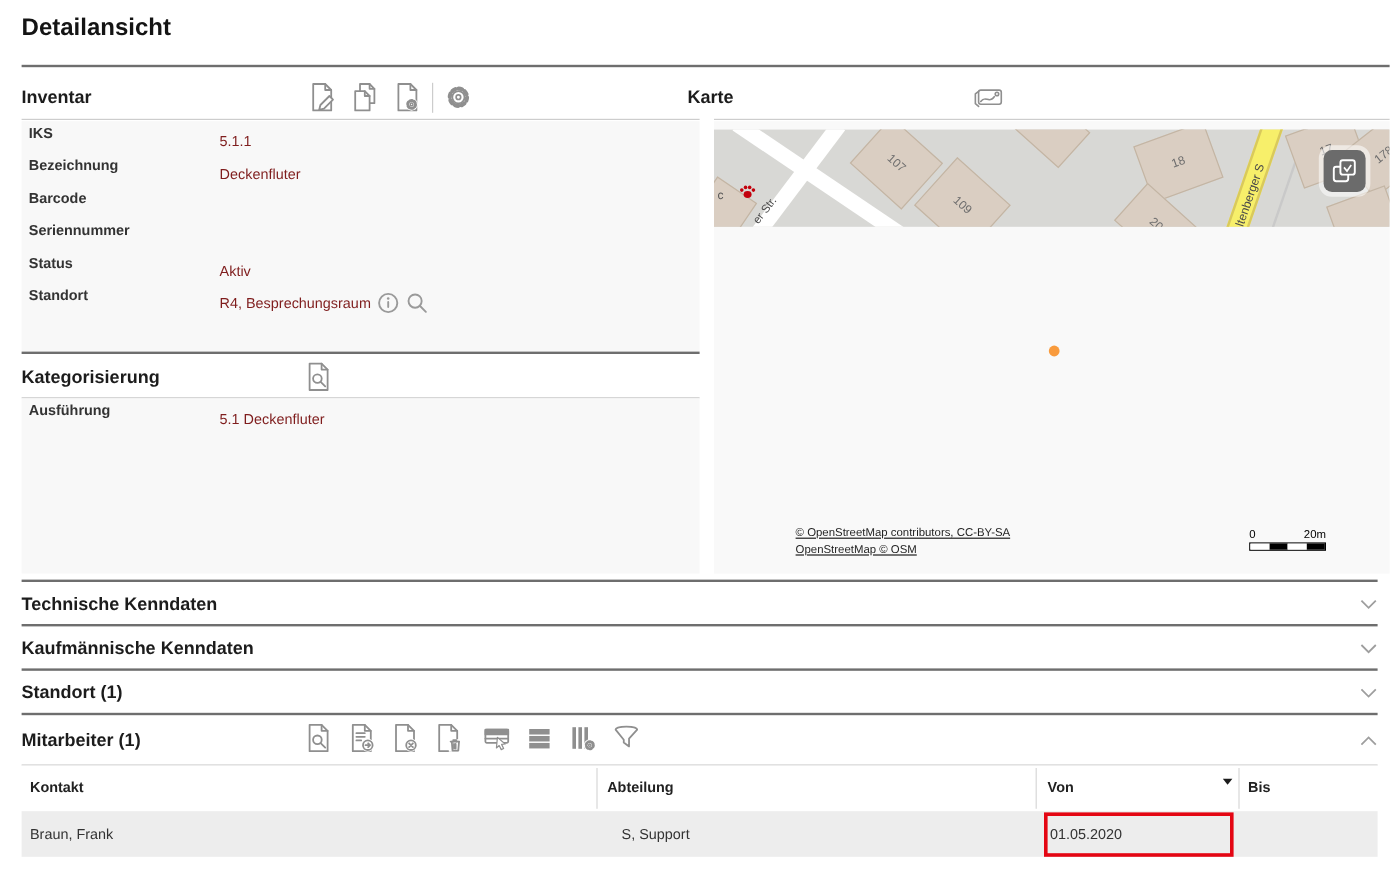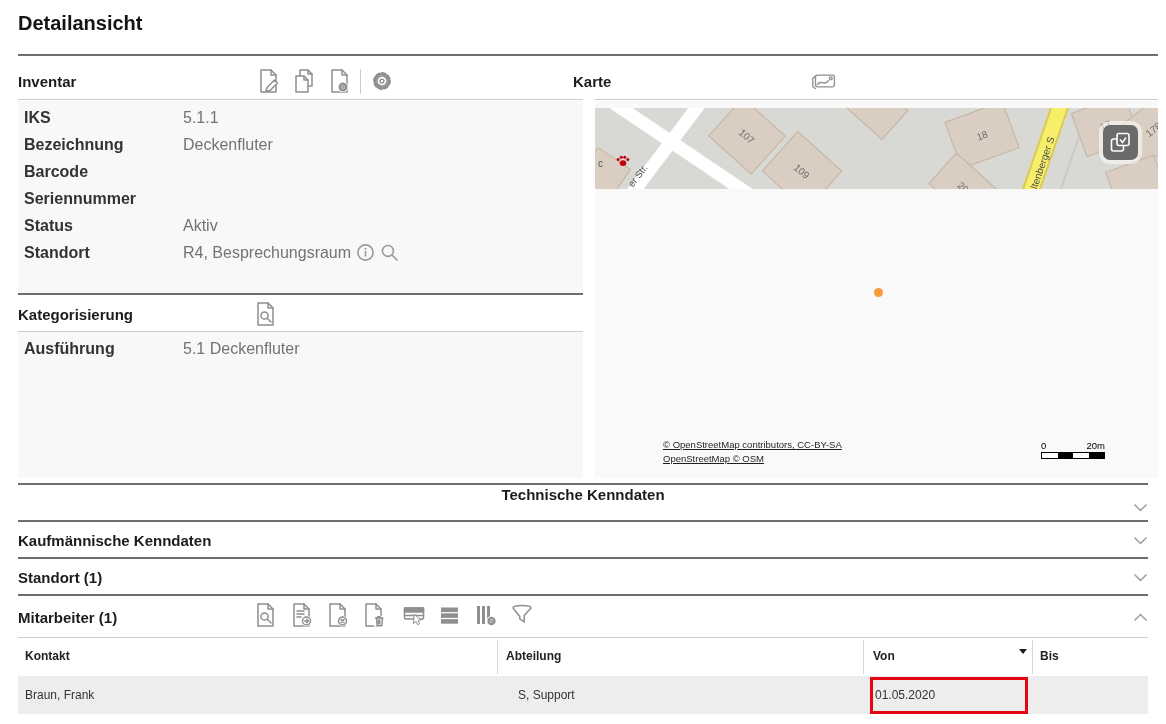--- a/index.html
+++ b/index.html
@@ -10,23 +10,23 @@
   .hl{position:absolute;}
   .hl.dark{height:2px;background:#6e6e6e;}
   .hl.light{height:1px;background:#cdcdcd;}
   .phead{position:absolute;height:36px;display:flex;align-items:center;}
   .ptitle{font-size:15px;font-weight:bold;color:#1c1c1c;}
   .tbar{position:absolute;top:0;height:36px;display:flex;align-items:center;gap:8px;}
   .ibtn{width:27px;height:29px;display:flex;align-items:center;justify-content:center;
         background:none;border:0;padding:0;cursor:pointer;}
   .vsep{width:1px;height:25px;background:#ccc;}
   .zone{position:absolute;background:#f8f8f8;box-sizing:border-box;padding-top:3px;}
-  .frow{display:flex;align-items:center;height:27px;padding-left:6px;font-size:16px;}
+  .frow{display:flex;height:27px;padding-left:6px;font-size:12px;}
   .flabel{width:159px;flex:none;font-weight:bold;color:#333;}
-  .fvalue{color:#737373;display:flex;align-items:center;gap:5px;}
+  .fvalue{color:#7f1d1d;display:flex;align-items:center;gap:5px;}
   .minibtn{background:none;border:0;padding:0;margin:0;display:flex;align-items:center;cursor:pointer;}
   
   .map{position:absolute;left:595px;top:101px;width:563px;height:377px;background:#f9f9f9;overflow:hidden;}
   .strip{position:absolute;left:0;top:7px;width:563px;height:81px;background:#d8d8d5;overflow:hidden;}
   .road{position:absolute;background:#fff;}
   .yroad{position:absolute;background:#f7ef6a;border-left:2px solid #d9c95c;border-right:2px solid #d9c95c;}
   .gline{position:absolute;background:#c9c9c9;}
   .bld{position:absolute;background:#dacec2;border:1px solid #c3b5a4;display:flex;align-items:center;
        justify-content:center;font-size:10px;color:#6d6d6d;}
   .slabel{position:absolute;font-size:9.5px;color:#4a4a4a;white-space:nowrap;}
@@ -250,21 +250,21 @@
       <div class="sbar">
           <i></i>
           <i></i>
           <i></i>
           <i></i>
         </div>
     </div>
   </div>
 
   <div class="hl dark" style="left:18px;top:483px;width:1130px;"></div>
-  <div class="secrow" style="top:486px;height:34px;flex-direction:column;">
+  <div class="secrow" style="top:486px;height:34px;">
     <span class="ptitle">Technische Kenndaten</span>
     <span class="chev">
       <svg width="15" height="9" viewBox="0 0 15 9">
           <path d="M1.5 1.5 7.5 7.5 13.5 1.5" stroke="#9e9e9e" stroke-width="1.5" fill="none"></path>
         </svg>
     </span>
   </div>
   <div class="hl dark" style="left:18px;top:520px;width:1130px;"></div>
   <div class="secrow" style="top:523px;height:34px;">
     <span class="ptitle">Kaufmännische Kenndaten</span>

